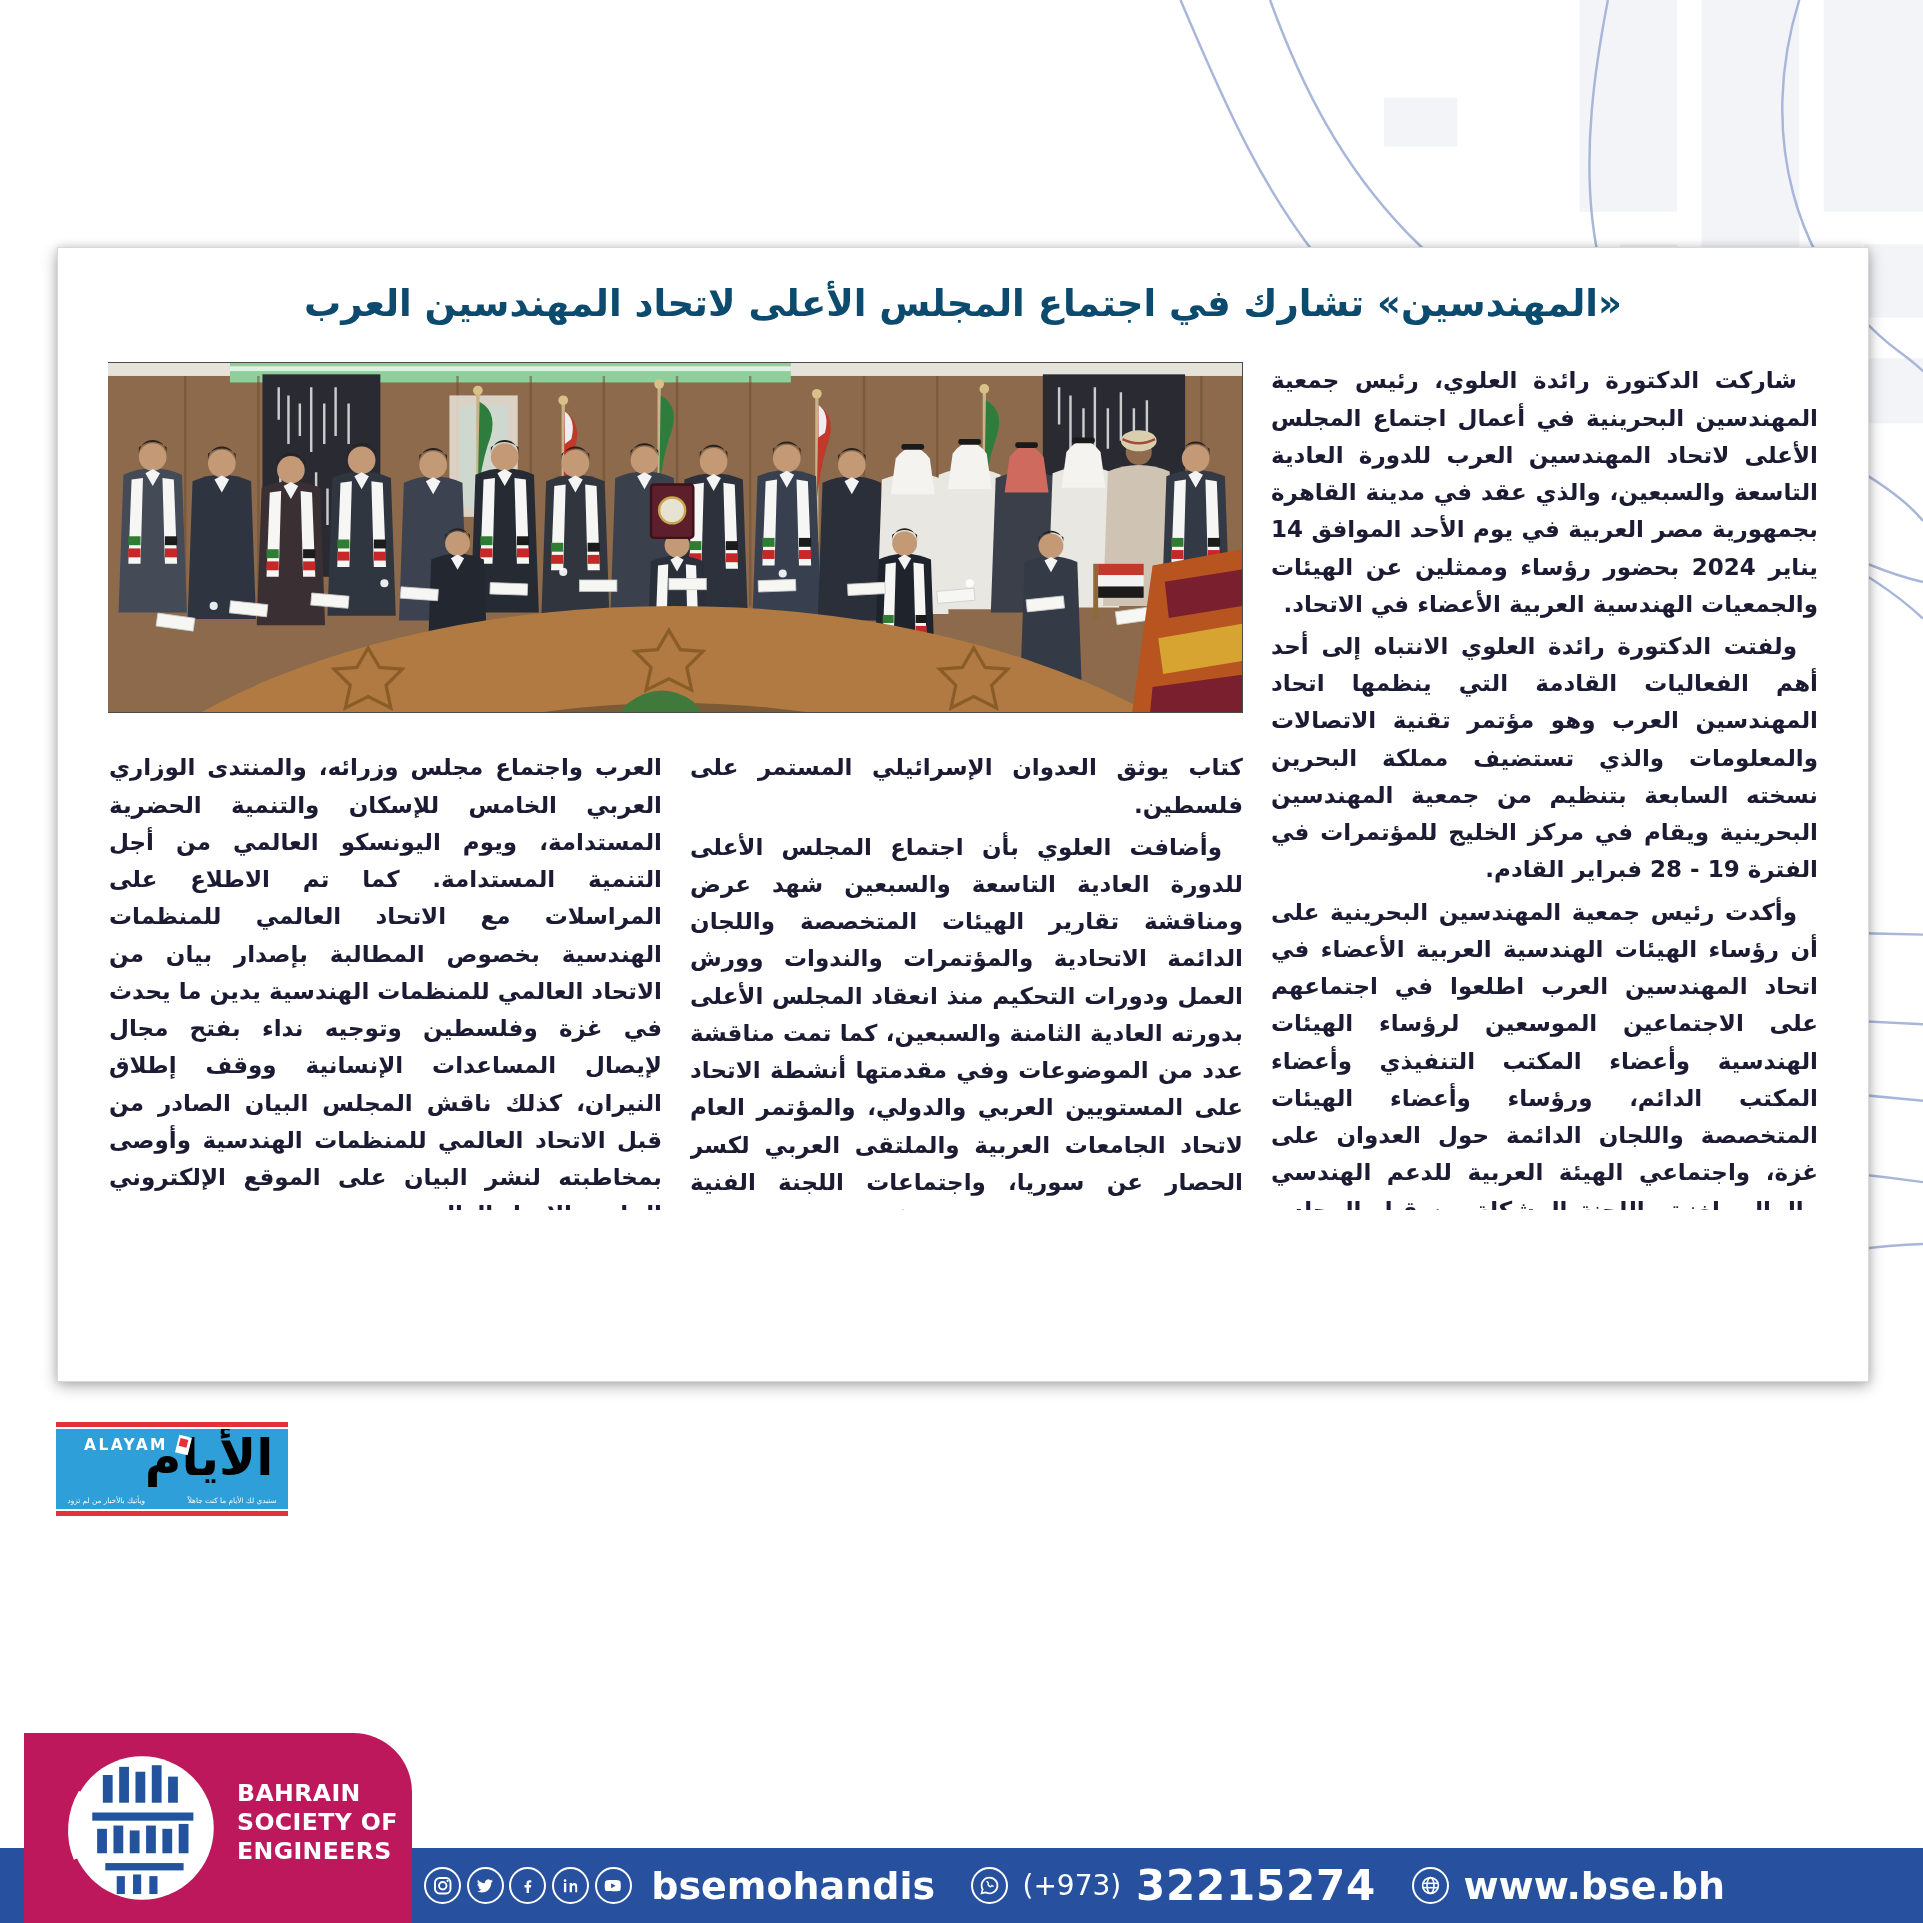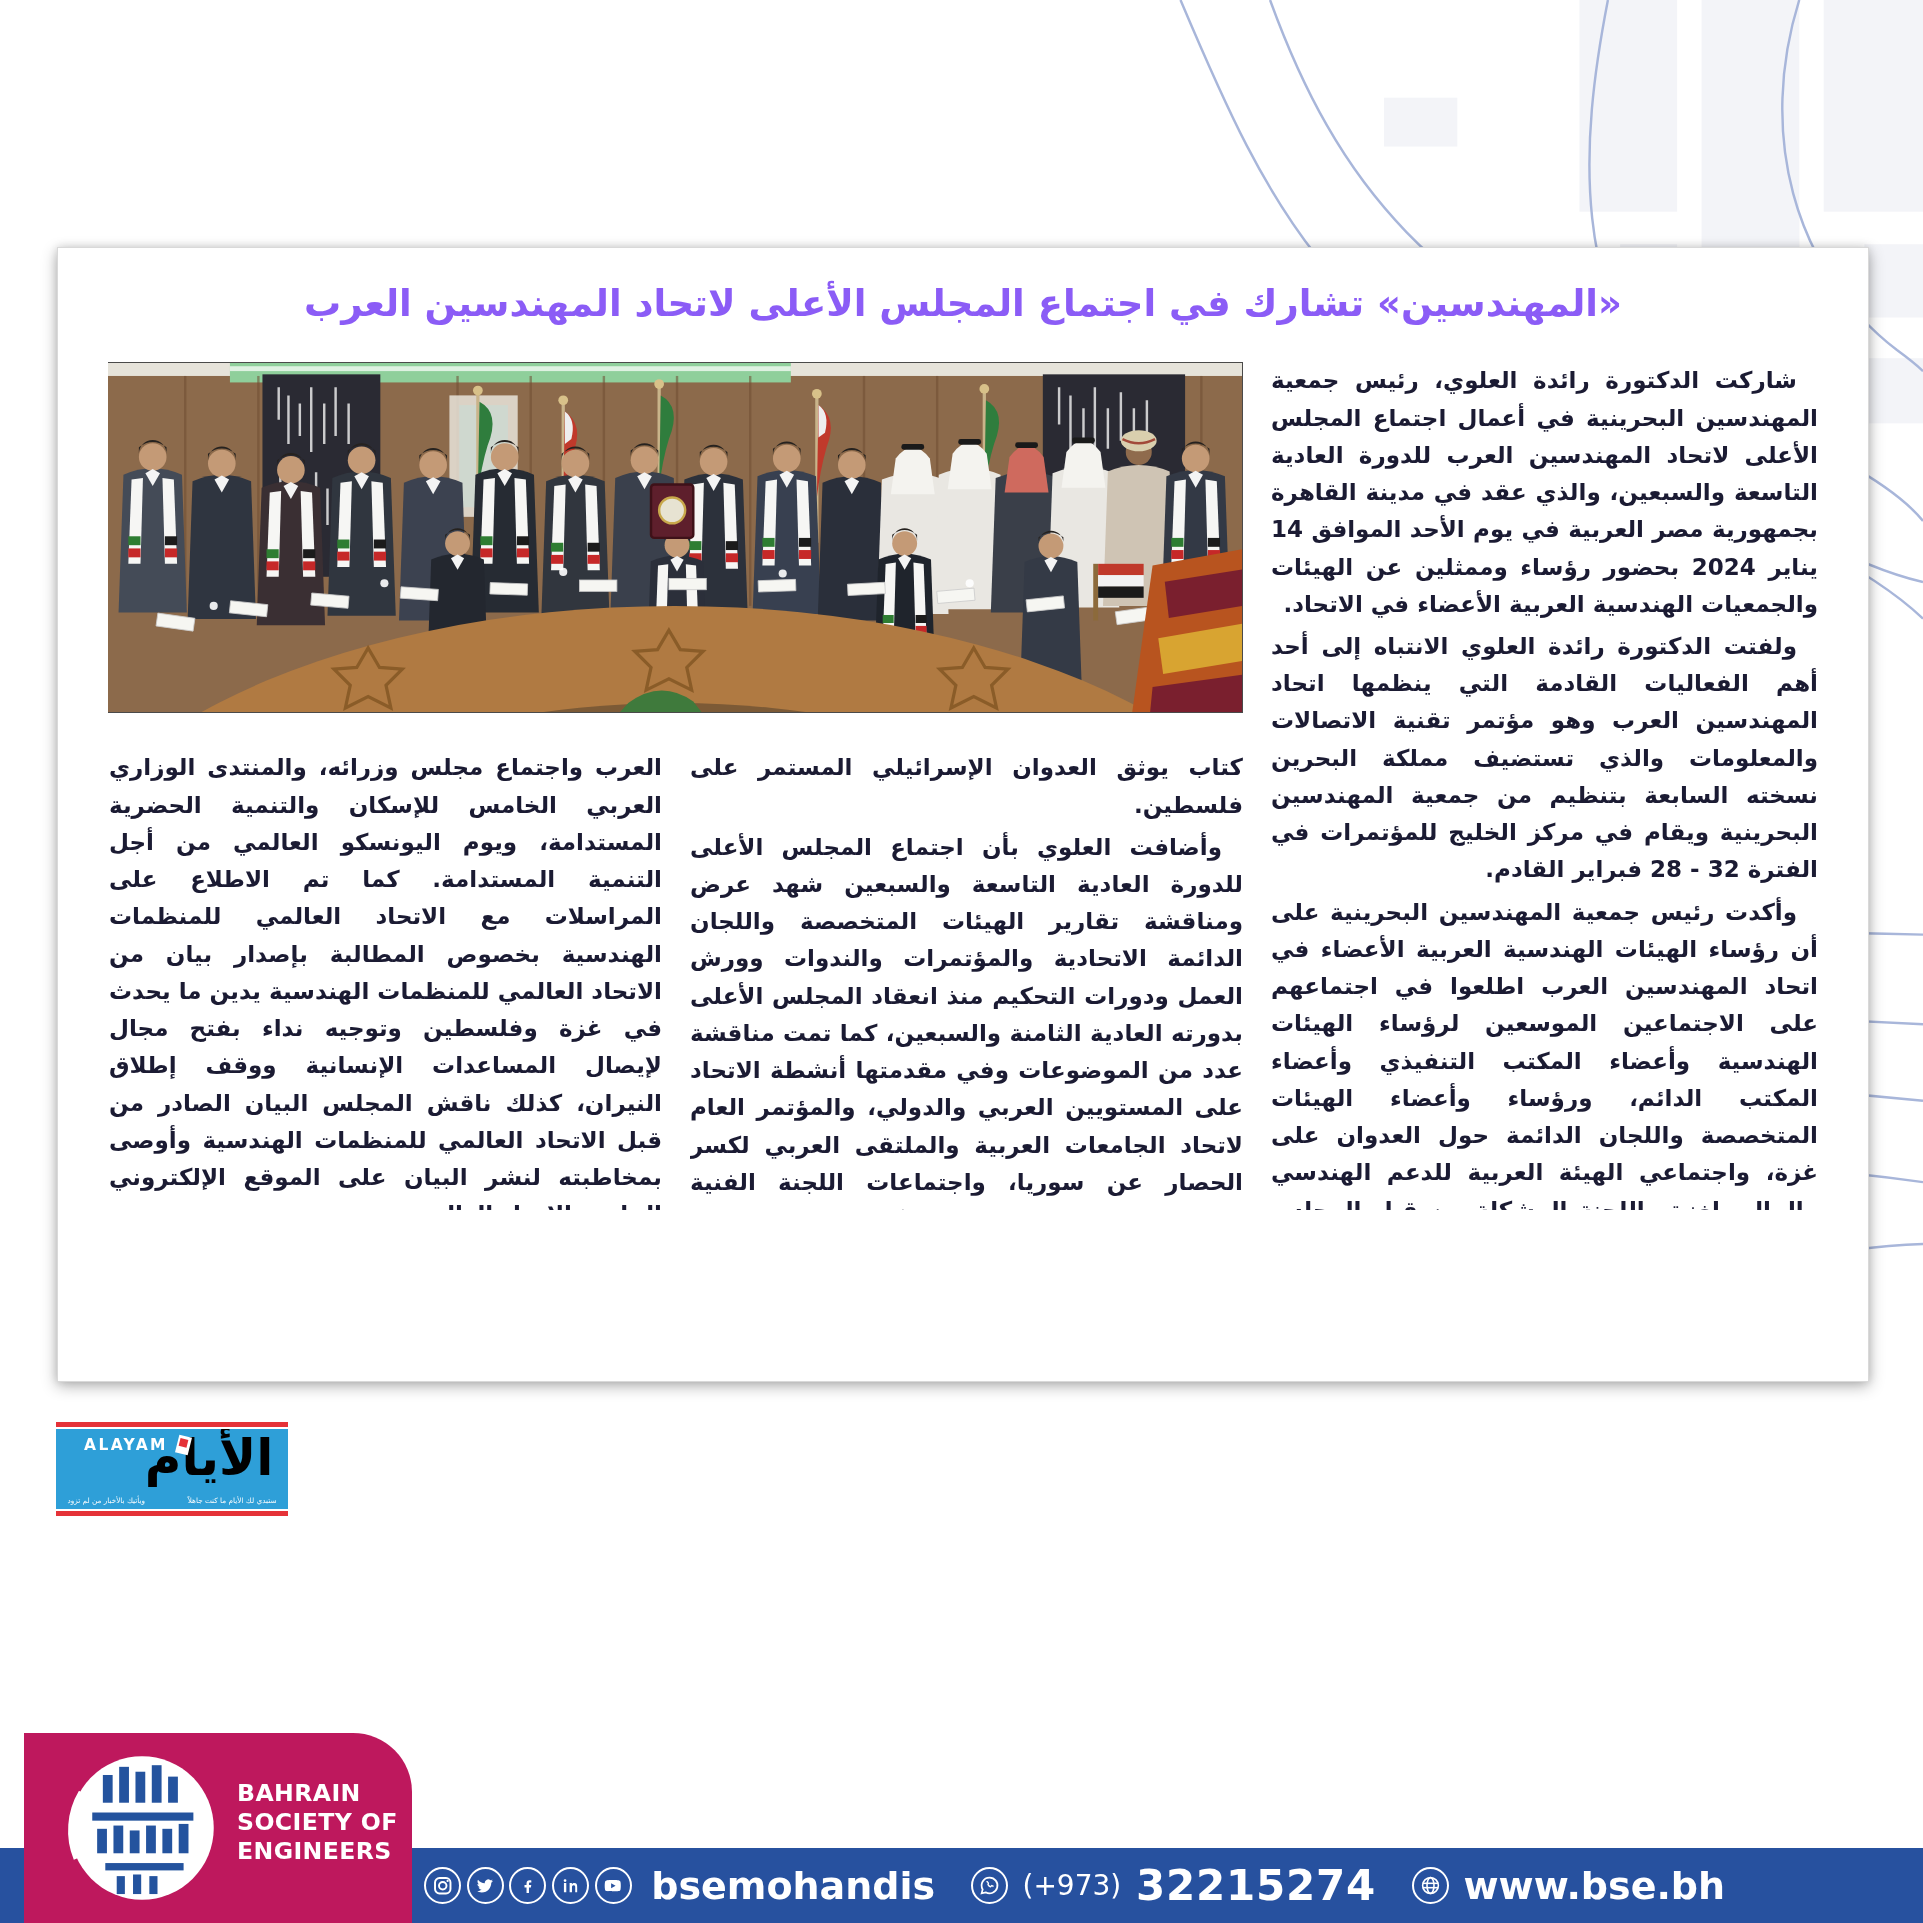--- a/index.html
+++ b/index.html
@@ -14,21 +14,21 @@
   .card{
     position:absolute;left:57px;top:247px;width:1812px;height:1135px;
     background:#ffffff;z-index:2;
     border:0.8px solid #d9d9d9;
     box-shadow:0 4.9px 14.7px rgba(0,0,0,.30), 0 0 8.1px rgba(0,0,0,.12);
     box-sizing:border-box;
     padding:31px 50px 0 50px;
   }
   .kicker{
     direction:rtl;text-align:center;
-    font-size:37px;font-weight:700;color:#8b5cf6;
+    font-size:37px;font-weight:700;color:#0c4a6e;
     margin:3.3px 0 0 0;letter-spacing:0;
   }
   .headline{
     direction:rtl;text-align:center;
     font-size:60px;font-weight:700;color:#0a0a10;
     margin:21px 0 0 0;
     text-shadow:0.8px 0.8px 0 #2a2a2a;
   }
   .content{
     direction:rtl;
@@ -141,21 +141,21 @@
   </g>
 </svg>
 
 <section class="card">
   <h2 class="kicker">«المهندسين» تشارك في اجتماع المجلس الأعلى لاتحاد المهندسين العرب</h2>
 
   <div class="content">
 
     <div class="col col-right">
       <p>شاركت الدكتورة رائدة العلوي، رئيس جمعية المهندسين البحرينية في أعمال اجتماع المجلس الأعلى لاتحاد المهندسين العرب للدورة العادية التاسعة والسبعين، والذي عقد في مدينة القاهرة بجمهورية مصر العربية في يوم الأحد الموافق 14 يناير 2024 بحضور رؤساء وممثلين عن الهيئات والجمعيات الهندسية العربية الأعضاء في الاتحاد.</p>
-      <p>ولفتت الدكتورة رائدة العلوي الانتباه إلى أحد أهم الفعاليات القادمة التي ينظمها اتحاد المهندسين العرب وهو مؤتمر تقنية الاتصالات والمعلومات والذي تستضيف مملكة البحرين نسخته السابعة بتنظيم من جمعية المهندسين البحرينية ويقام في مركز الخليج للمؤتمرات في الفترة 32 - 28 فبراير القادم.</p>
+      <p>ولفتت الدكتورة رائدة العلوي الانتباه إلى أحد أهم الفعاليات القادمة التي ينظمها اتحاد المهندسين العرب وهو مؤتمر تقنية الاتصالات والمعلومات والذي تستضيف مملكة البحرين نسخته السابعة بتنظيم من جمعية المهندسين البحرينية ويقام في مركز الخليج للمؤتمرات في الفترة 19 - 28 فبراير القادم.</p>
       <p>وأكدت رئيس جمعية المهندسين البحرينية على أن رؤساء الهيئات الهندسية العربية الأعضاء في اتحاد المهندسين العرب اطلعوا في اجتماعهم على الاجتماعين الموسعين لرؤساء الهيئات الهندسية وأعضاء المكتب التنفيذي وأعضاء المكتب الدائم، ورؤساء وأعضاء الهيئات المتخصصة واللجان الدائمة حول العدوان على غزة، واجتماعي الهيئة العربية للدعم الهندسي والمالي لغزة واللجنة المشكلة من قبل المجلس الأعلى لإصدار</p>
     </div>
 
     <div class="photo-zone">
       <div class="photo-frame">
         <svg viewBox="0 0 1395 431" preserveAspectRatio="none" aria-hidden="true">
           <defs>
             <g id="ps">
               <path d="M-36,42 Q0,26 36,42 L42,212 L-42,212 Z" fill="currentColor"></path>
               <circle cx="0" cy="20" r="17" fill="#c49a76"></circle>

